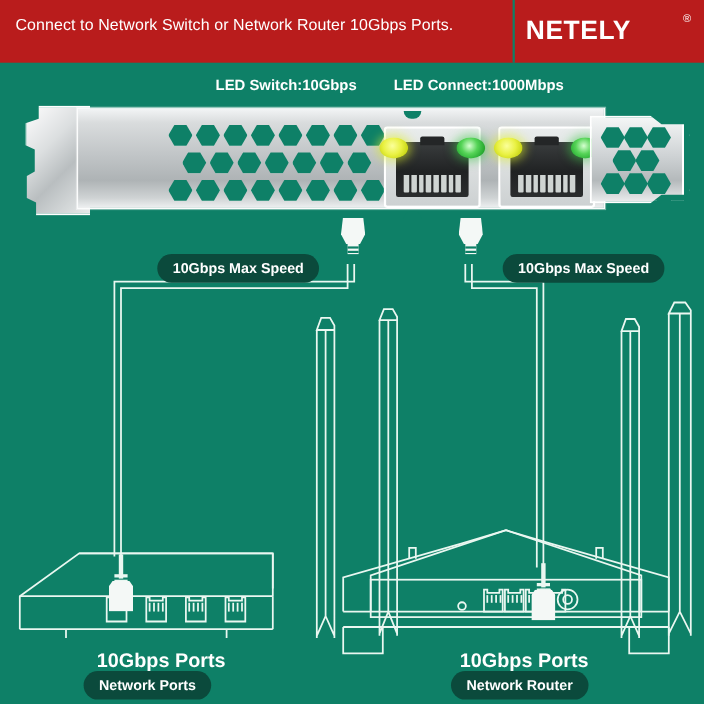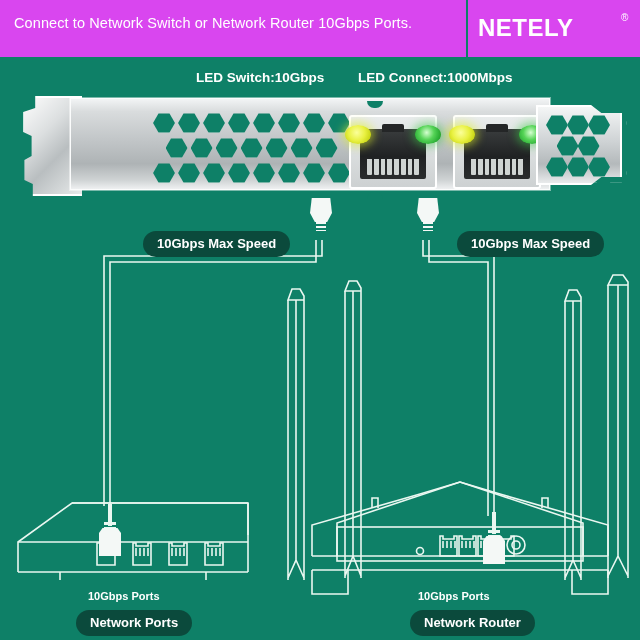--- a/index.html
+++ b/index.html
@@ -6,21 +6,21 @@
   body{
     width:640px;height:640px;overflow:hidden;
     background:#0e8067;
     font-family:"Liberation Sans",sans-serif;
     position:relative;
     -webkit-font-smoothing:antialiased;
   }
   .stage{position:absolute;left:0;top:0;width:640px;height:640px;}
 
   
-  .header{position:absolute;left:0;top:0;width:640px;height:57px;background:#d946ef;}
+  .header{position:absolute;left:0;top:0;width:640px;height:57px;background:#b91c1c;}
   .header-title{
     position:absolute;left:14px;top:15px;width:450px;
     color:#ffffff;font-size:14.5px;letter-spacing:0.1px;white-space:nowrap;
   }
   .header-divider{position:absolute;left:466px;top:0px;width:2px;height:57px;background:#0e8067;}
   .logo-wrap{position:absolute;left:478px;top:9px;width:160px;height:40px;}
   .logo-text{
     position:absolute;left:0;top:0;color:#ffffff;
     font-size:24px;font-weight:bold;letter-spacing:0.5px;line-height:38px;
   }
@@ -98,21 +98,21 @@
   .pill{
     position:absolute;background:#0b4a3c;color:#ffffff;border-radius:13px;
     font-size:13px;font-weight:bold;padding:5px 14px 6px 14px;white-space:nowrap;
   }
   .pill-left{left:143px;top:231px;}
   .pill-right{left:457px;top:231px;}
   .pill-switch{left:76px;top:610px;}
   .pill-router{left:410px;top:610px;}
 
   
-  .plain-label{position:absolute;color:#ffffff;font-size:11px;font-weight:bold;white-space:nowrap;}
+  .plain-label{position:absolute;color:#ffffff;font-size:18px;font-weight:bold;white-space:nowrap;}
   .lbl-switch-ports{left:88px;top:590px;}
   .lbl-router-ports{left:418px;top:590px;}
 
   
   .art{position:absolute;left:0;top:0;width:640px;height:640px;pointer-events:none;}
   .art path,.art line,.art rect,.art circle,.art polyline,.art polygon{
     fill:none;stroke:#eaf7f1;stroke-width:1.6;stroke-linejoin:miter;stroke-linecap:butt;
   }
   .art .thin{stroke-width:1.3;}
 

